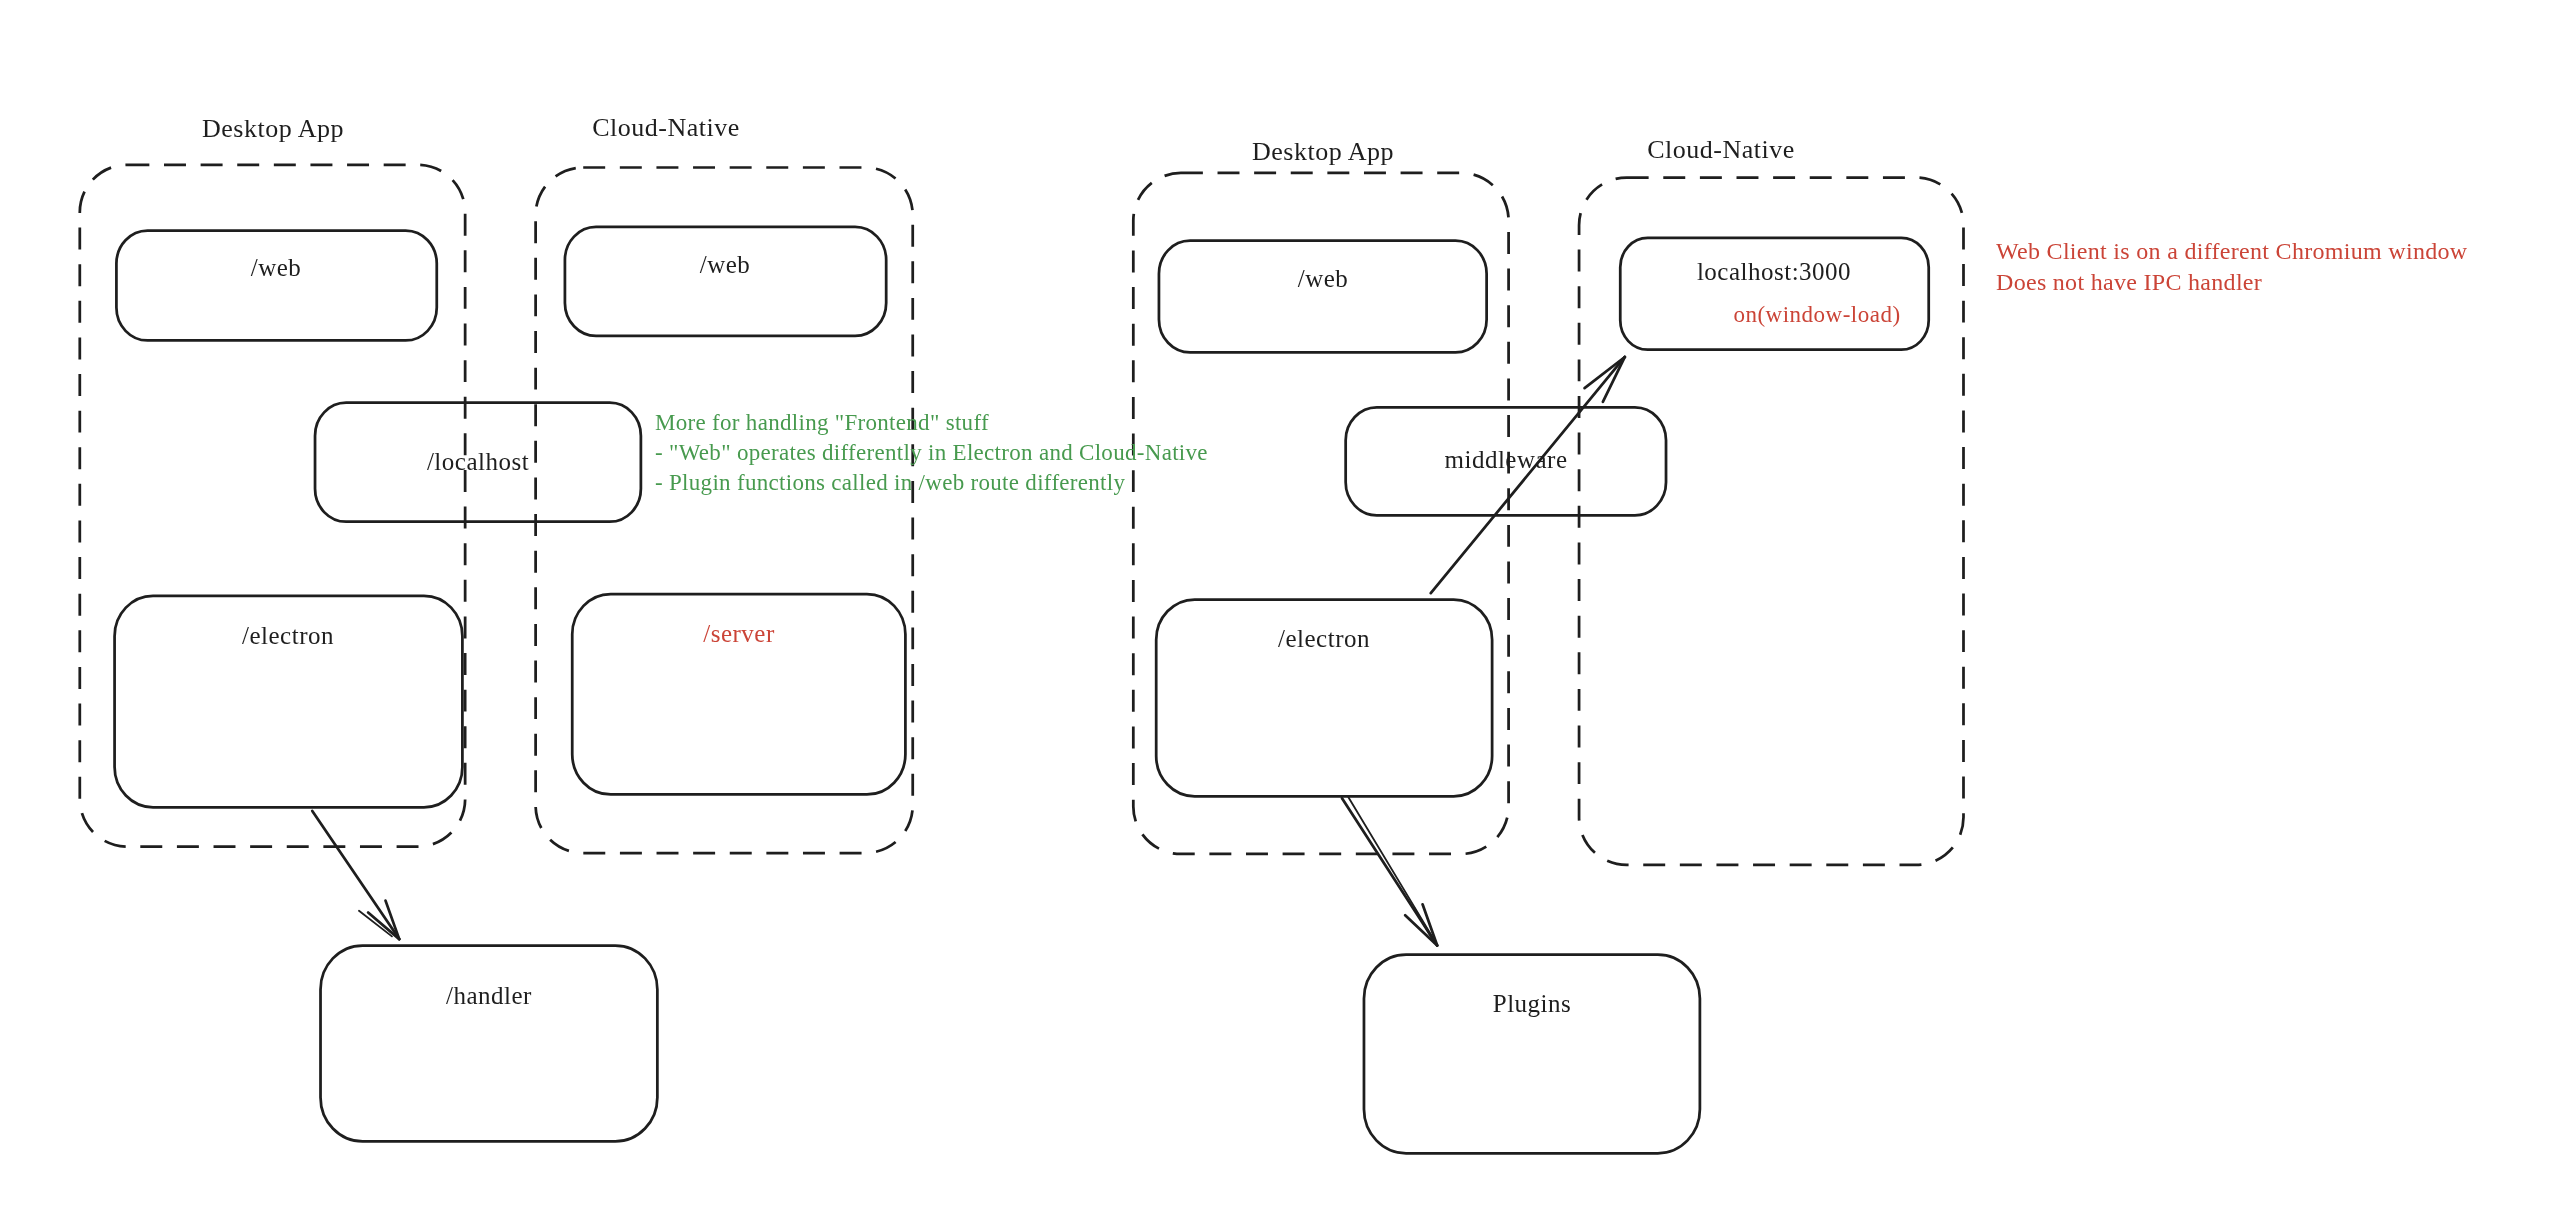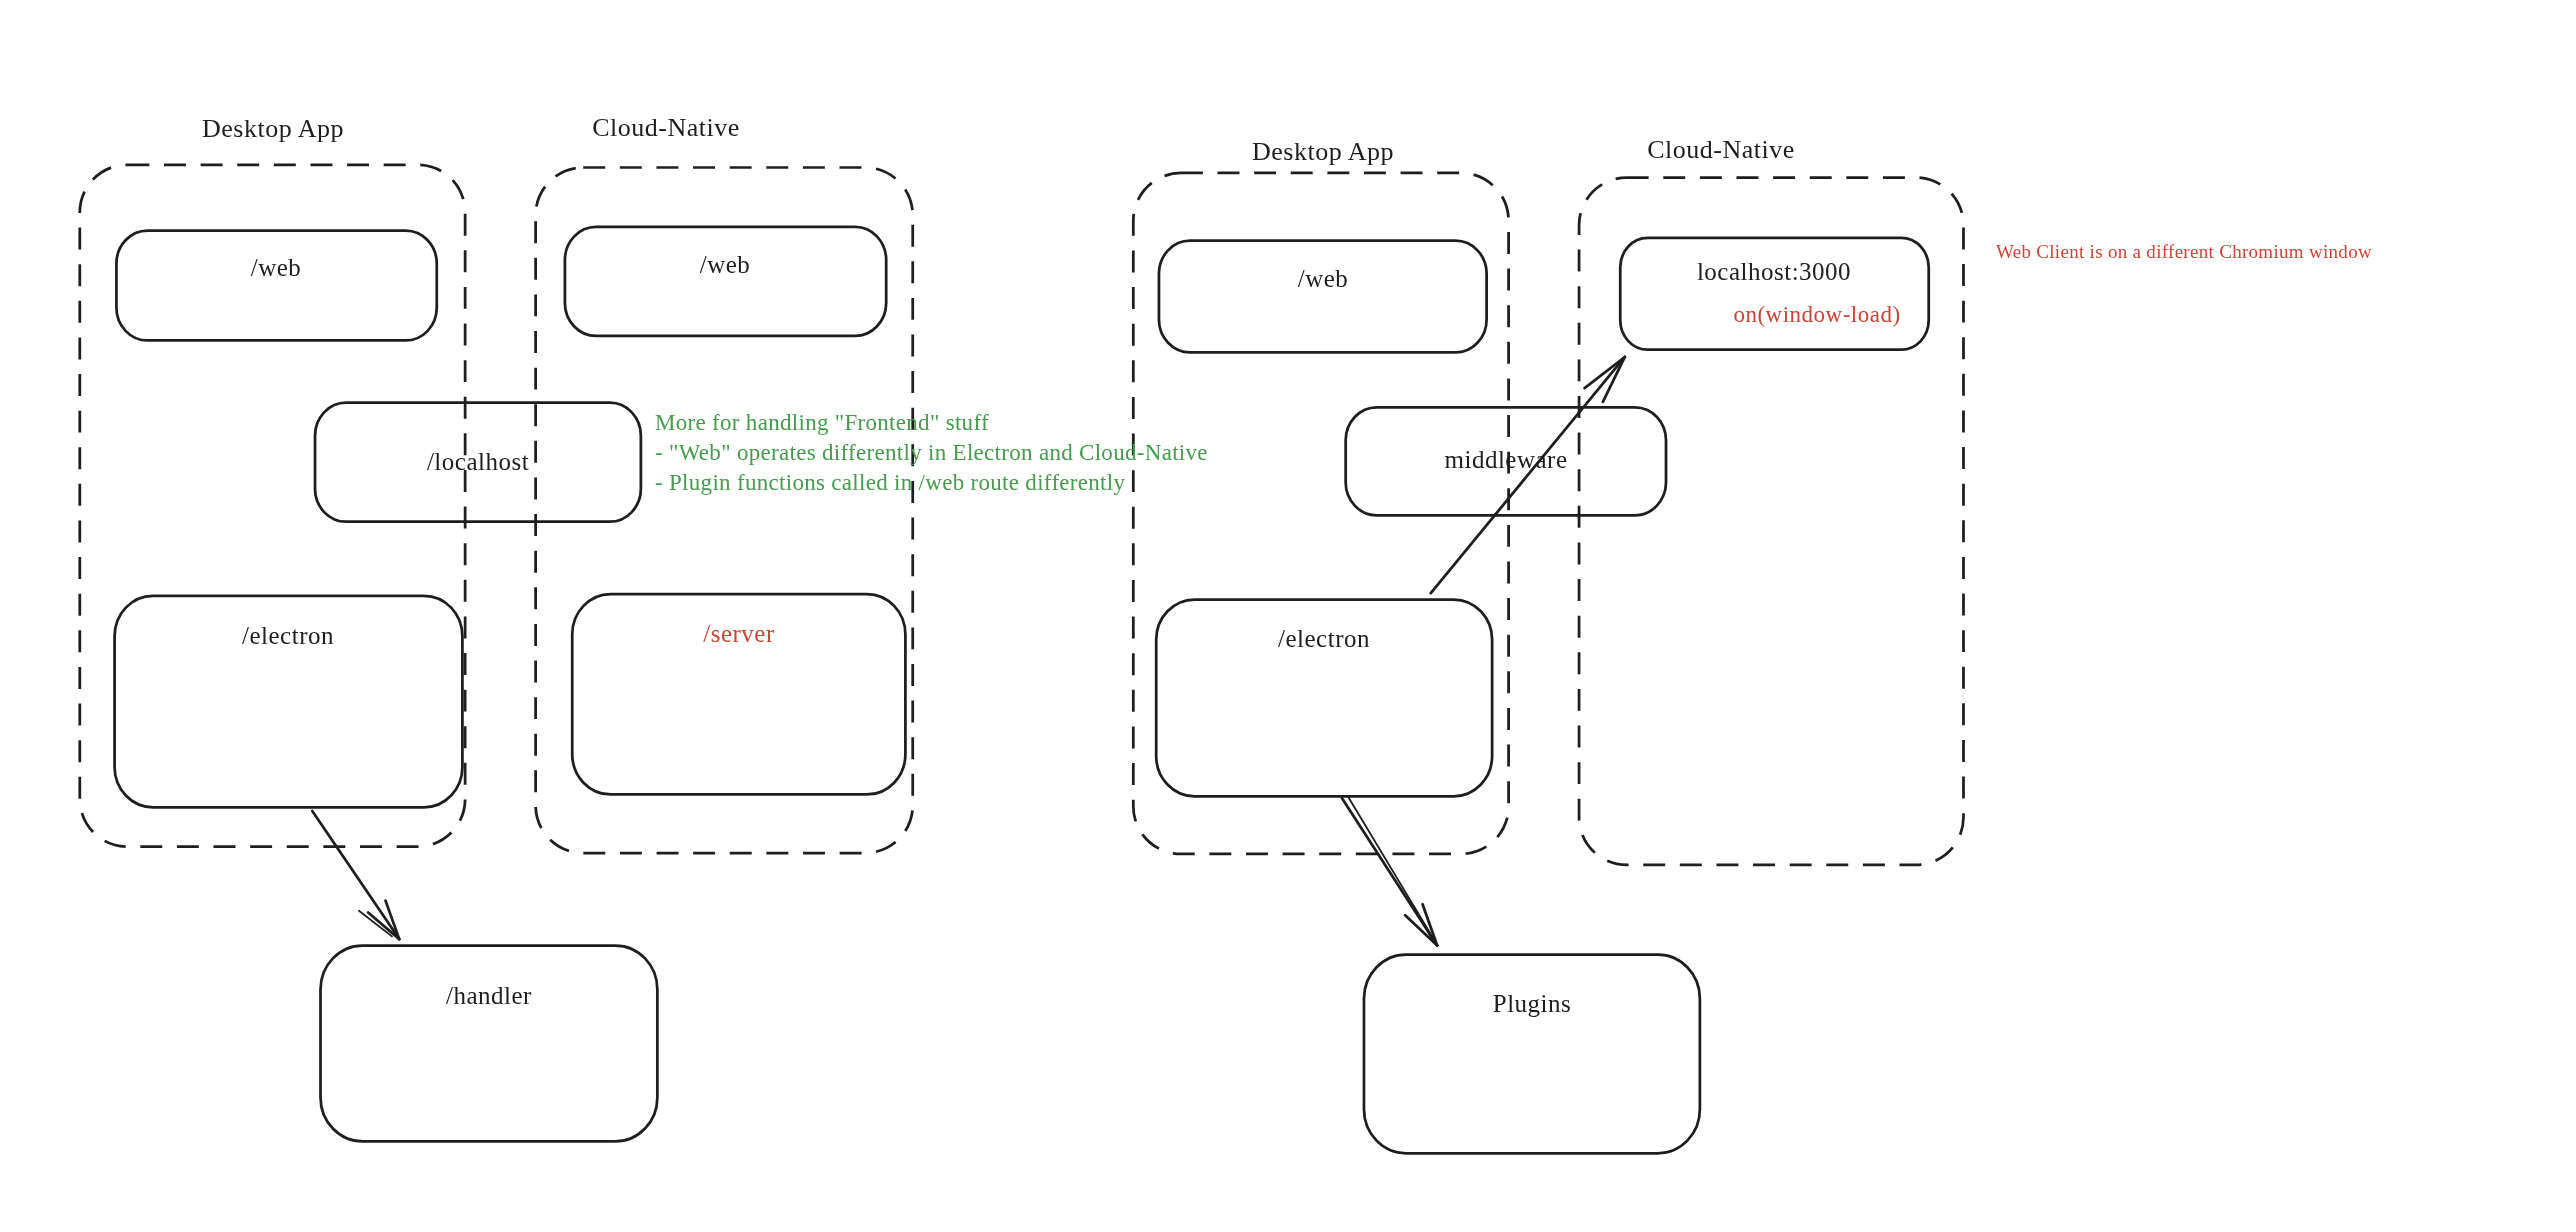--- a/index.html
+++ b/index.html
@@ -28,21 +28,21 @@
   }
   .title { font-size: 26px; }
   .red { color: #cb4437; }
   .green { color: #479a4e; }
   .note-block {
     position: absolute;
     white-space: nowrap;
     letter-spacing: 0.3px;
   }
   .note-block.green { font-size: 23px; line-height: 30px; }
-  .note-block.red   { font-size: 19px; line-height: 31px; }
+  .note-block.red   { font-size: 24px; line-height: 31px; }
   .note-line { white-space: nowrap; }
 </style>
 </head>
 <body>
 
 <div id="canvas">
 
   <svg id="shapes" viewBox="0 0 2814 1346">
 
     <rect x="87" y="180" width="421" height="745" rx="52" ry="52" fill="none" stroke="#1e1e1e" stroke-width="3" stroke-dasharray="24 16"></rect>
@@ -106,16 +106,17 @@
 
   <div class="lbl" style="left:1323px; top:265px;">/web</div>
   <div class="lbl" style="left:1774px; top:258px;">localhost:3000</div>
   <div class="lbl red" style="left:1817px; top:302px; font-size:23px;">on(window-load)</div>
   <div class="lbl" style="left:1506px; top:446px;">middleware</div>
   <div class="lbl" style="left:1324px; top:625px;">/electron</div>
   <div class="lbl" style="left:1532px; top:990px;">Plugins</div>
 
   <div class="note-block red" style="left:1996px; top:236px;">
     <div class="note-line">Web Client is on a different Chromium window</div>
+    <div class="note-line">Does not have IPC handler</div>
   </div>
 
 </div>
 
 
 </body></html>

